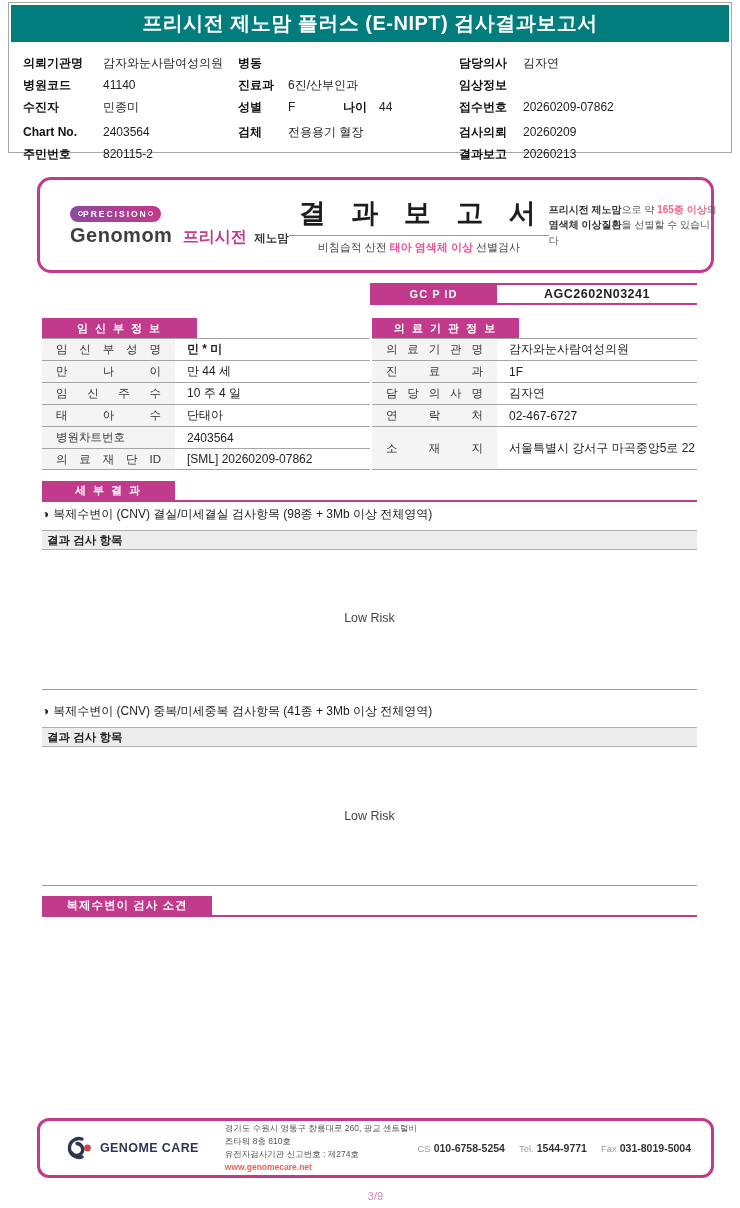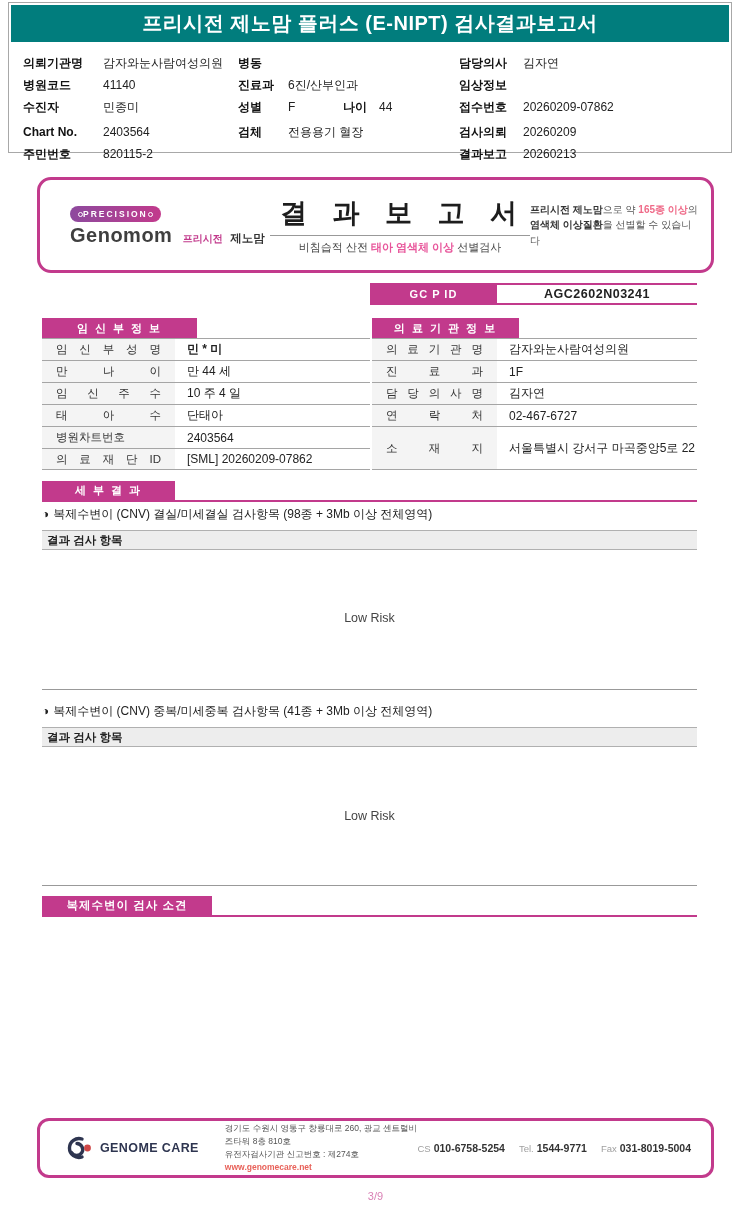--- a/index.html
+++ b/index.html
@@ -21,21 +21,21 @@
   .c2 .info-label { width:50px; }
   .c3 .info-label { width:64px; }
 
   
   .report-card { left:37px; top:177px; width:677px; height:96px; border:3px solid #c23a8c; border-radius:14px; background:#fff; display:flex; align-items:center; }
   .brand-block { flex:0 0 230px; padding-left:30px; }
   .badge { display:inline-flex; align-items:center; background:linear-gradient(90deg,#8d4a9e,#c23a8c); color:#fff; font-size:8.5px; font-weight:bold; letter-spacing:2px; padding:3px 8px; border-radius:9px; }
   .badge-dot { width:5px; height:5px; border:1.5px solid #fff; border-radius:50%; }
   .brand-line { margin-top:2px; white-space:nowrap; }
   .brand-en { font-size:20px; font-weight:bold; color:#3f3f3f; letter-spacing:0.5px; }
-  .brand-kr-accent { font-size:10px; font-weight:bold; color:#c23a8c; margin-left:6px; }
+  .brand-kr-accent { font-size:16px; font-weight:bold; color:#c23a8c; margin-left:6px; }
   .brand-kr { font-size:11.5px; font-weight:bold; color:#333; margin-left:3px; }
   .title-block { flex:1; text-align:center; }
   .report-title { display:inline-block; font-size:27px; font-weight:bold; color:#1d1d1d; letter-spacing:9px; padding:0 4px 4px 10px; border-bottom:1px solid #999; white-space:nowrap; }
   .report-subtitle { margin-top:4px; font-size:11px; color:#444; }
   .subtitle-accent { color:#e8569b; font-weight:bold; }
   .note-block { flex:0 0 190px; padding-right:20px; font-size:10px; line-height:1.55; color:#555; }
   .note-bold { color:#333; font-weight:bold; }
   .note-accent { color:#ef6a88; font-weight:bold; }
 
   

